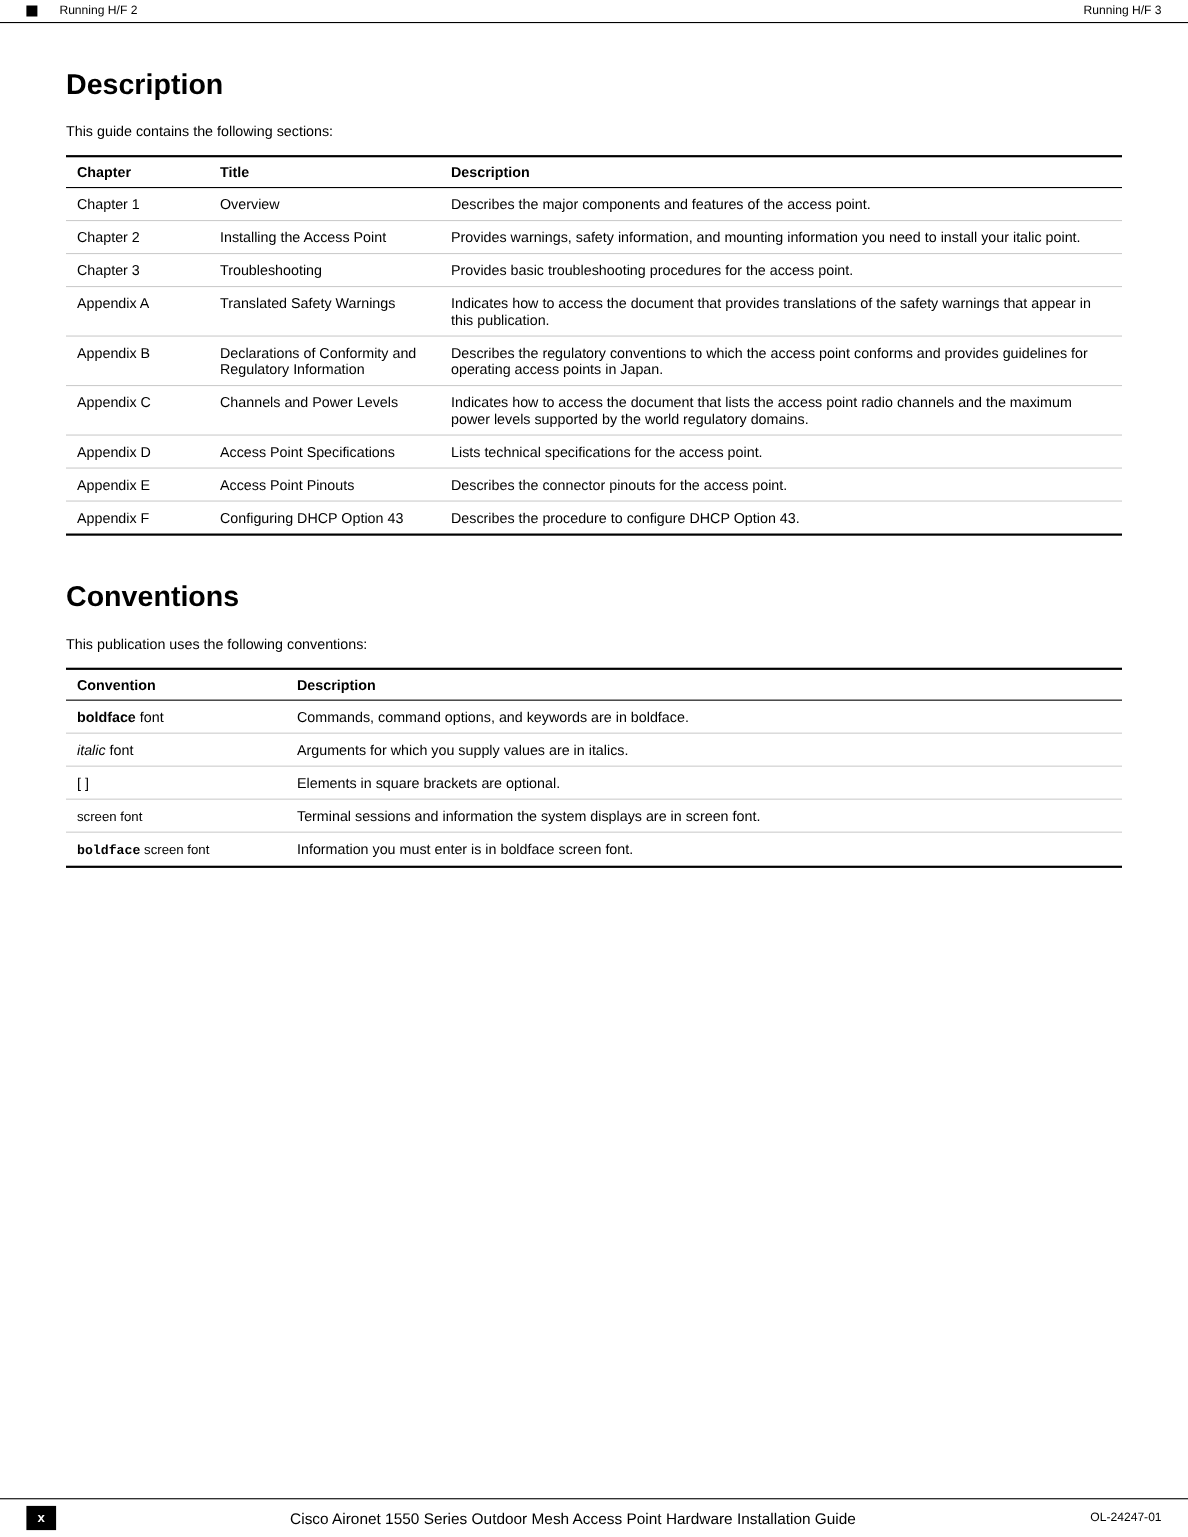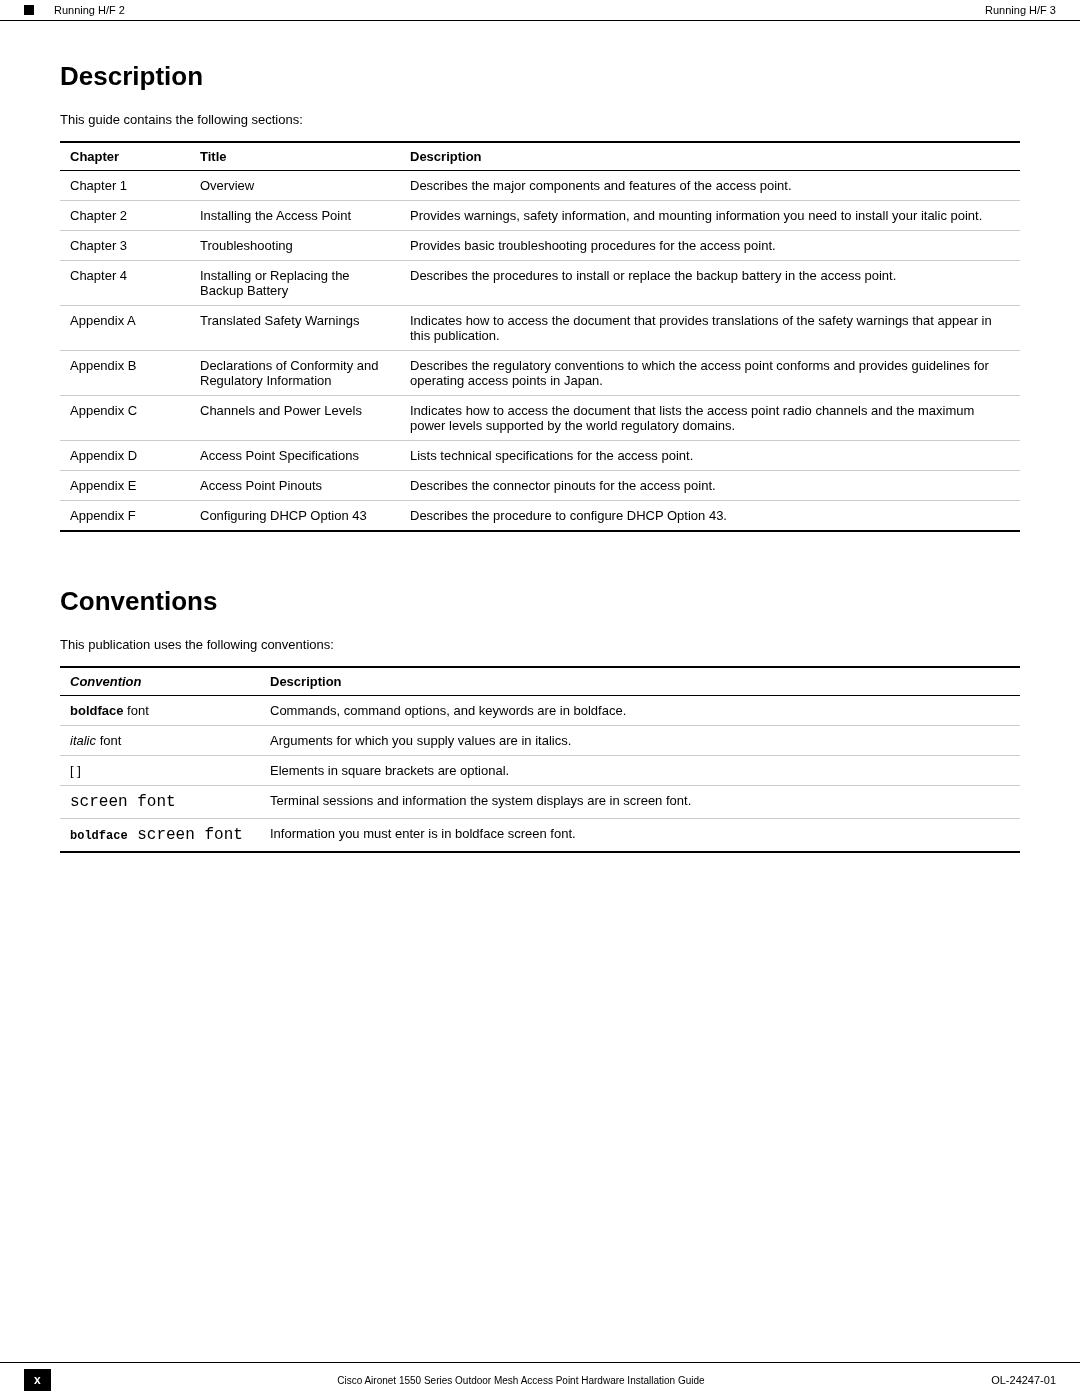--- a/index.html
+++ b/index.html
@@ -51,21 +51,21 @@
     .intro-text {
       font-size: 13px;
       margin-bottom: 14px;
       font-family: Liberation Sans, sans-serif;
     }
 
     
     table {
       width: 100%;
       border-collapse: collapse;
-      margin-bottom: 54px;
+      margin-bottom: 40px;
       font-size: 13px;
       font-family: Arial, sans-serif;
     }
 
     table thead tr th {
       border-top: 2px solid #000;
       border-bottom: 1px solid #000;
       padding: 6px 10px;
       text-align: left;
       font-weight: bold;
@@ -79,31 +79,31 @@
     }
 
     table tbody tr:last-child td {
       border-bottom: 2px solid #000;
     }
 
     .col-chapter { width: 130px; }
     .col-title { width: 210px; }
     .col-desc { width: auto; }
 
-    .col-convention { width: 200px; font-style: italic; }
+    .col-convention { width: 200px; }
     .col-conv-desc { width: auto; }
 
     a, .link {
       color: #000000;
       text-decoration: none;
     }
 
     .mono-font {
-      font-family: Liberation Mono, monospace;
-      font-size: 16px;
+      font-family: Liberation Sans, sans-serif;
+      font-size: 12px;
     }
 
     .bold-mono {
       font-weight: bold;
       font-family: Courier New, Courier, monospace;
       font-size: 12px;
     }
 
     
     .footer {
@@ -116,21 +116,21 @@
       justify-content: space-between;
       align-items: center;
       padding: 6px 24px;
       font-size: 11px;
       font-family: Arial, sans-serif;
     }
 
     .footer-center {
       flex: 1;
       text-align: center;
-      font-size: 10px;
+      font-size: 14px;
     }
 
     .footer-left {
       background: #000;
       color: #fff;
       padding: 4px 10px;
       font-weight: bold;
       font-size: 12px;
     }
 
@@ -177,25 +177,20 @@
             <td>Chapter 2</td>
             <td><a href="#" class="link">Installing the Access Point</a></td>
             <td>Provides warnings, safety information, and mounting information you need to install your italic point.</td>
           </tr>
           <tr>
             <td>Chapter 3</td>
             <td><a href="#" class="link">Troubleshooting</a></td>
             <td>Provides basic troubleshooting procedures for the access point.</td>
           </tr>
           <tr>
-            <td>Chapter 4</td>
-            <td><a href="#" class="link">Installing or Replacing the Backup Battery</a></td>
-            <td>Describes the procedures to install or replace the backup battery in the access point.</td>
-          </tr>
-          <tr>
             <td>Appendix A</td>
             <td><a href="#" class="link">Translated Safety Warnings</a></td>
             <td>Indicates how to access the document that provides translations of the safety warnings that appear in this publication.</td>
           </tr>
           <tr>
             <td>Appendix B</td>
             <td><a href="#" class="link">Declarations of Conformity and Regulatory Information</a></td>
             <td>Describes the regulatory conventions to which the access point conforms and provides guidelines for operating access points in Japan.</td>
           </tr>
           <tr>

